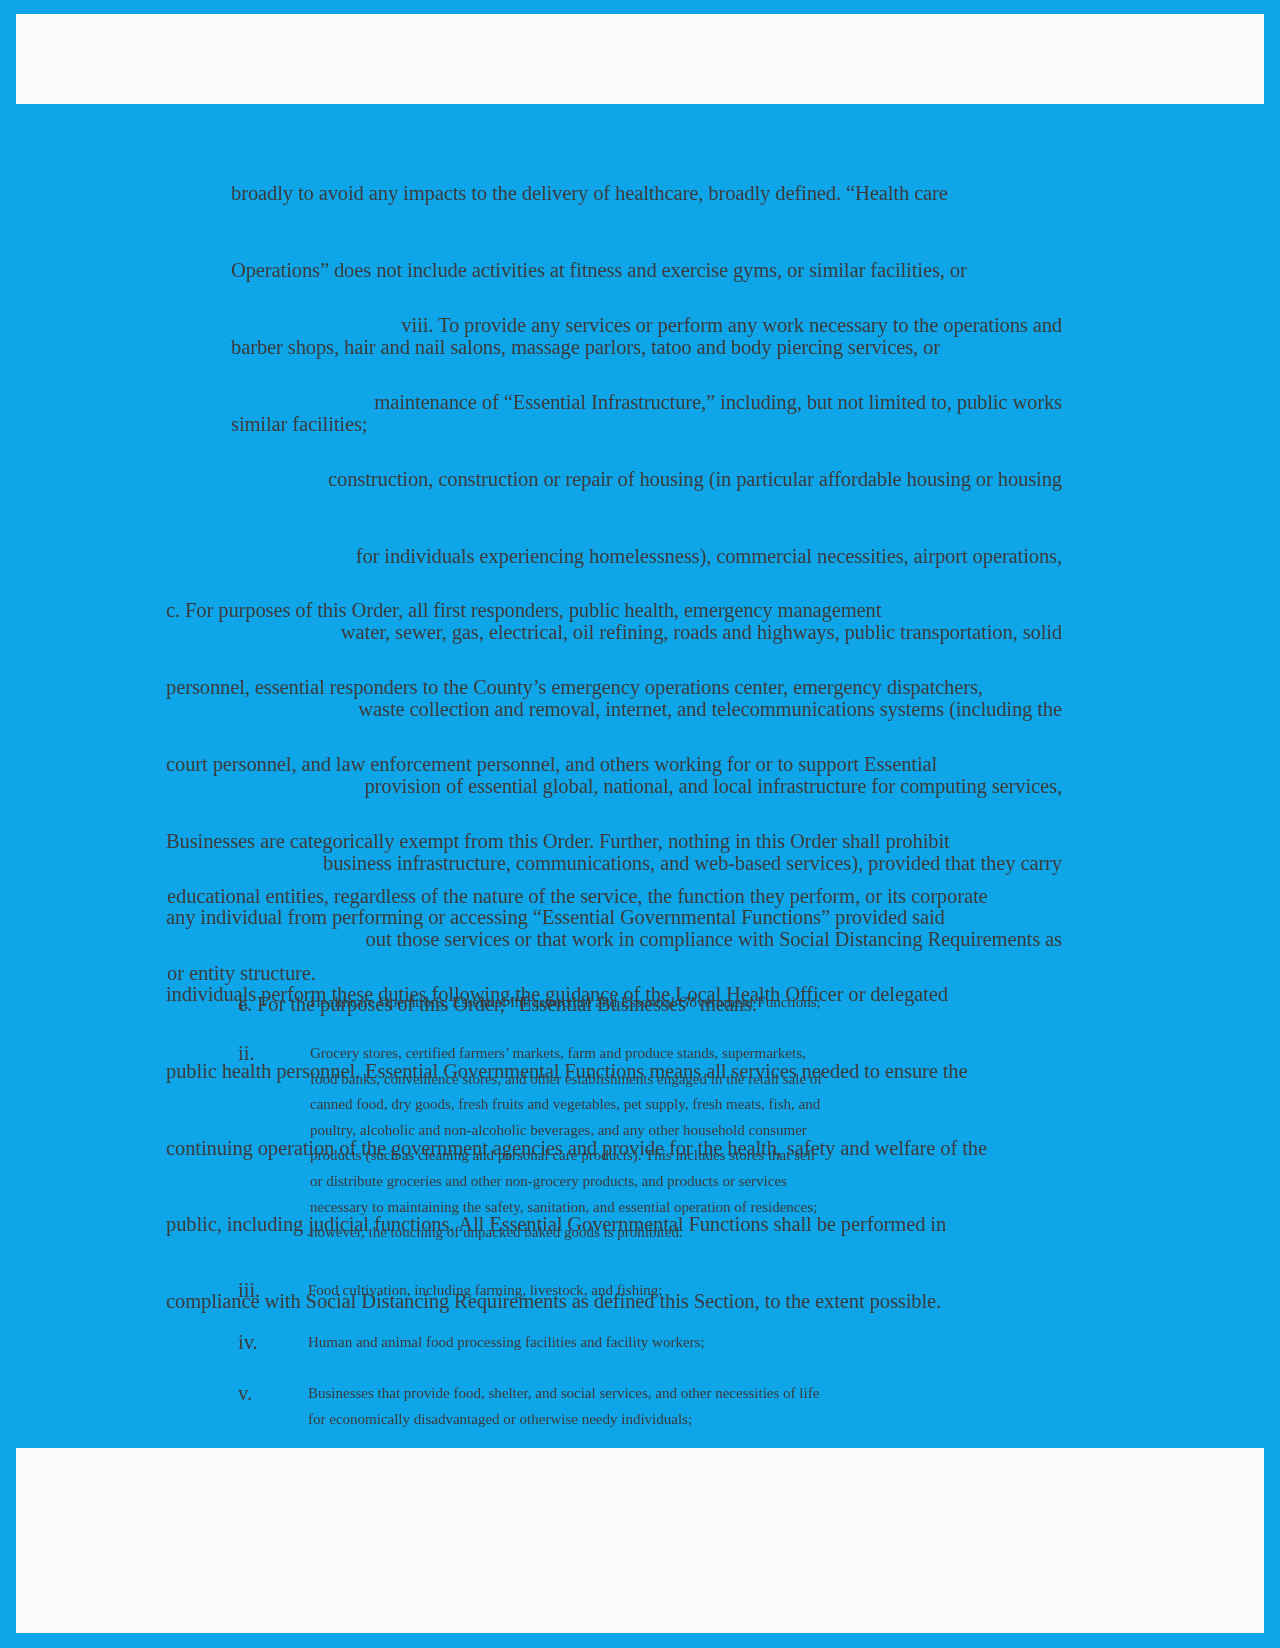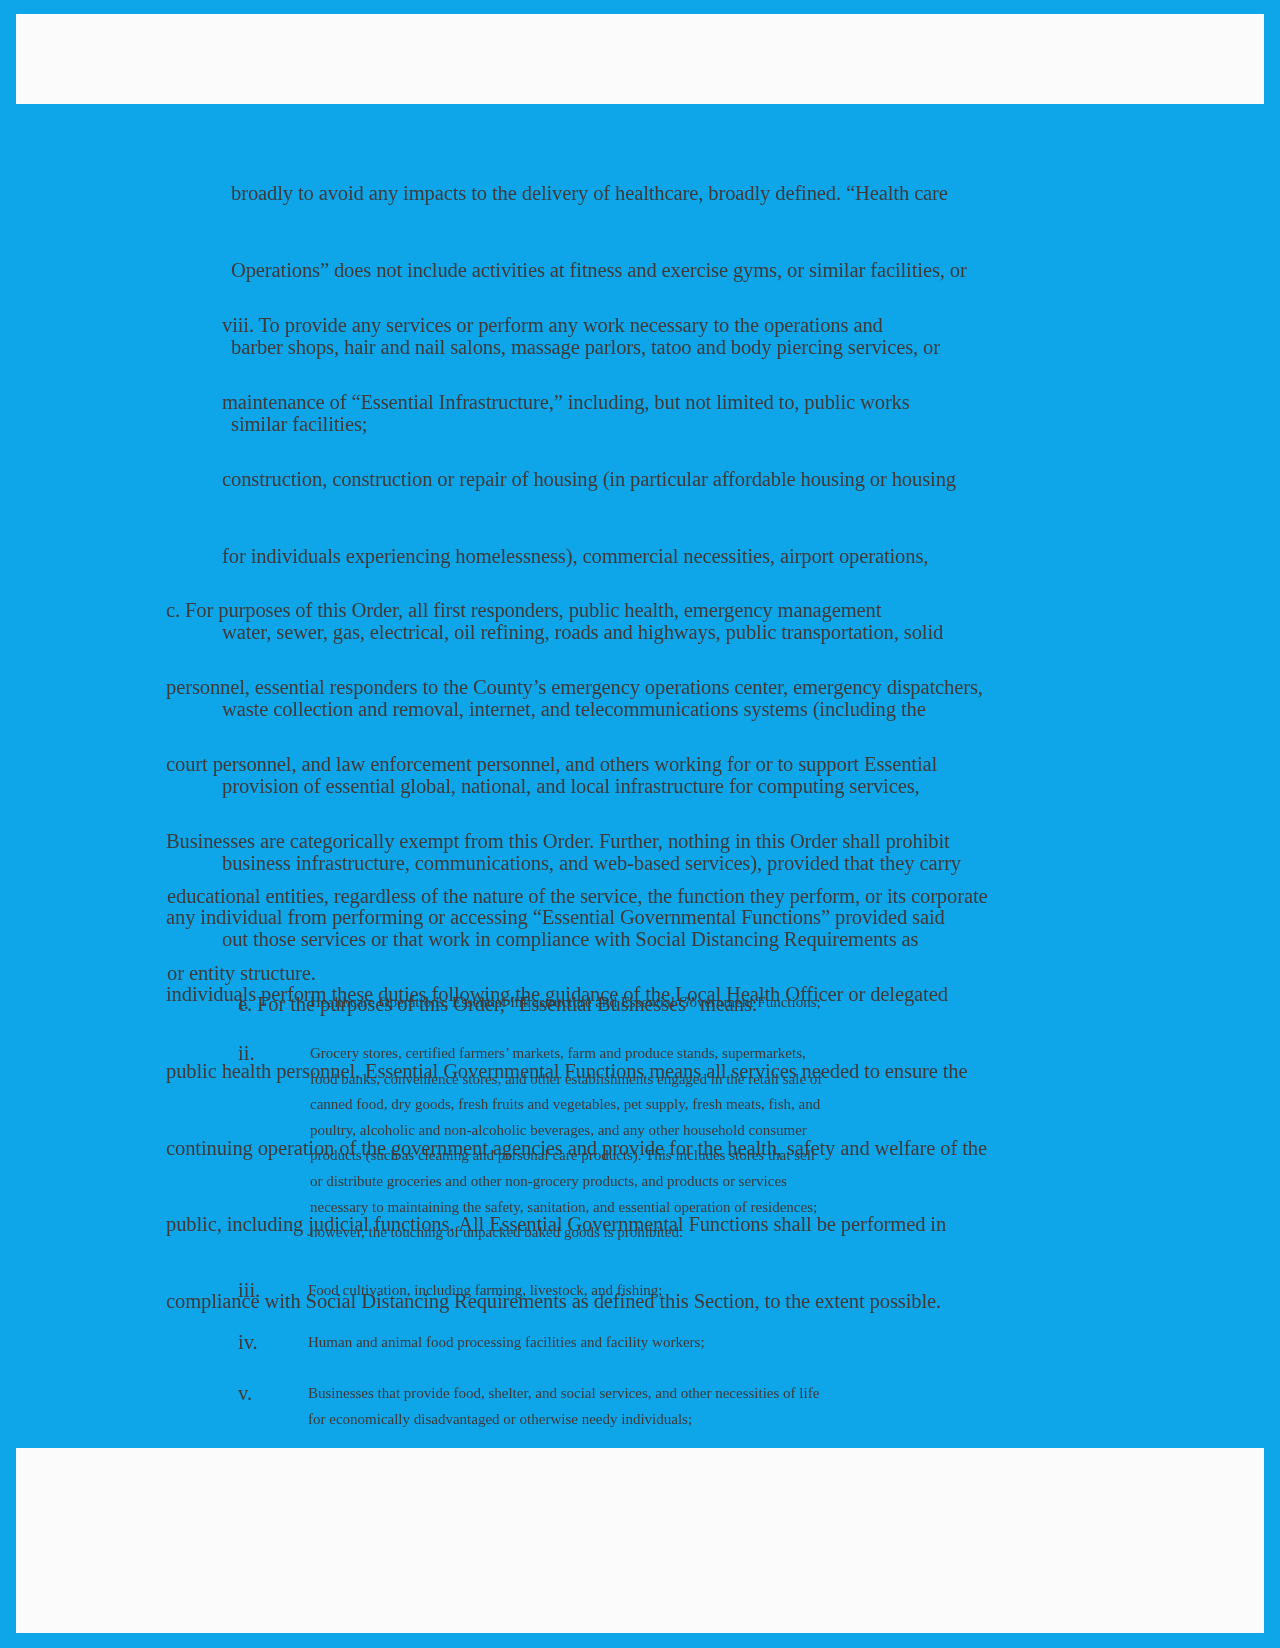--- a/index.html
+++ b/index.html
@@ -36,21 +36,21 @@
       font-size: 20.5px;
       line-height: 25.6px;
       letter-spacing: -0.1px;
       white-space: pre-wrap;
     }
     .line { display: block; white-space: nowrap; }
 
     
     #blk-vii-cont { left: 231px; top: 130px; width: 820px; }
     
-    #blk-viii { left: 222px; top: 262px; width: 830px; }
+    #blk-viii { left: 232px; top: 262px; width: 830px; text-align: right; }
     
     #blk-c { left: 166px; top: 547px; width: 930px; }
     
     #blk-d { left: 167px; top: 833px; width: 930px; }
     
     #blk-e { left: 238px; top: 941px; width: 800px; }
 
     .list-item {
       position: absolute;
       left: 238px;

